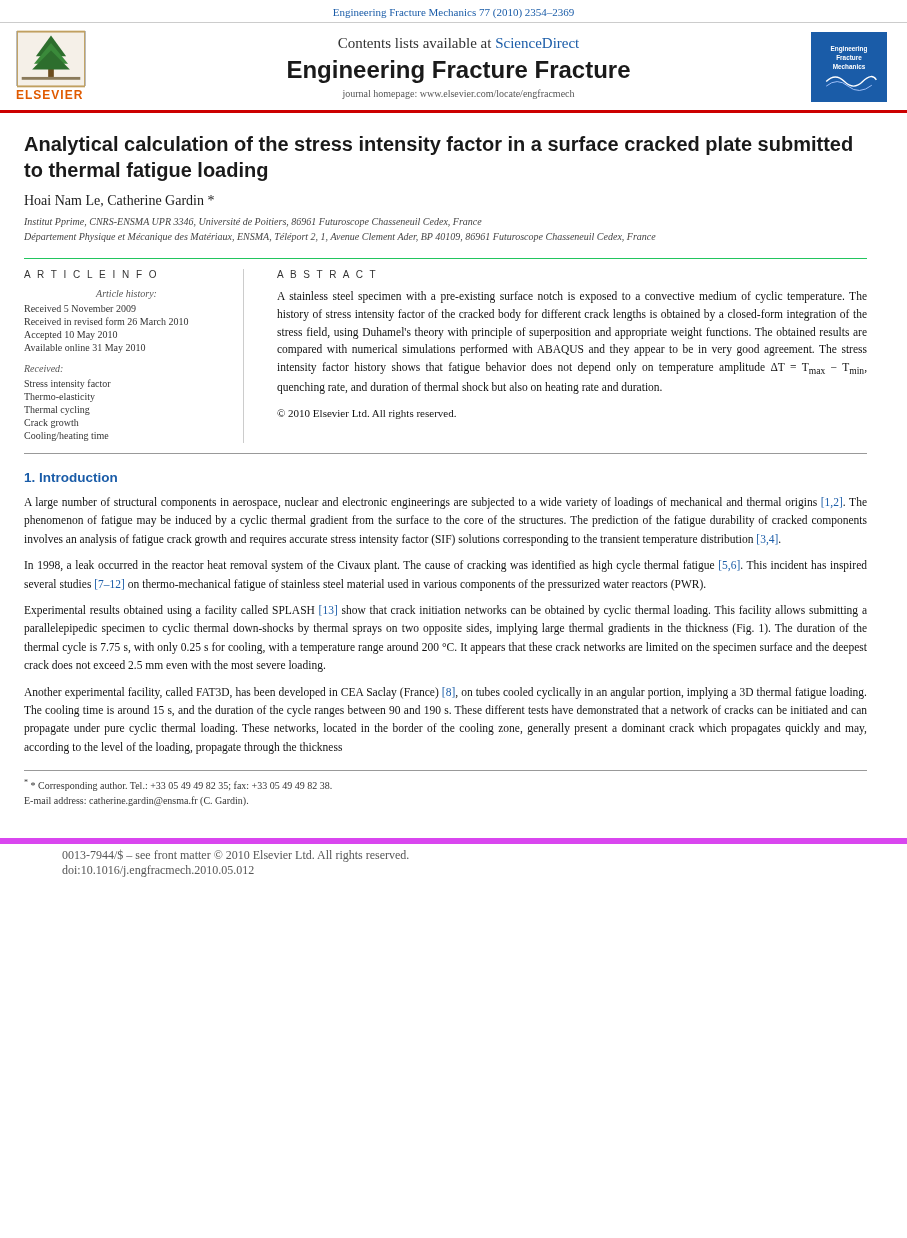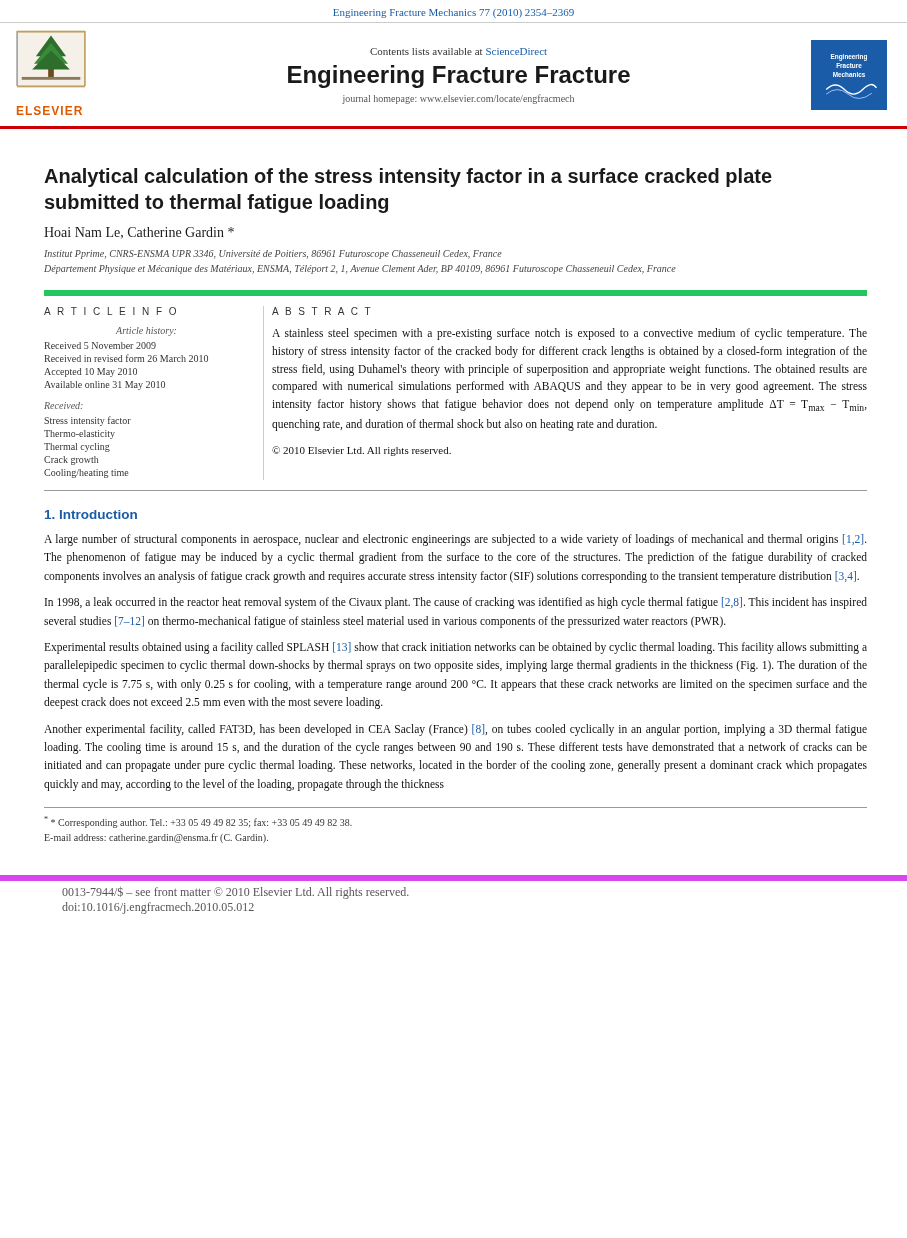--- a/index.html
+++ b/index.html
@@ -31,21 +31,21 @@
     }
     .journal-header .logo-left {
       width: 90px;
       flex-shrink: 0;
     }
     .journal-header .center-block {
       flex: 1;
       text-align: center;
     }
     .journal-header .center-block .contents-line {
-      font-size: 11px;
+      font-size: 15px;
       color: #333;
       margin-bottom: 4px;
     }
     .journal-header .center-block .contents-line span {
       color: #1a5ca8;
     }
     .journal-header .center-block .journal-title {
       font-size: 24px;
       font-weight: bold;
       color: #1a1a1a;
@@ -60,21 +60,21 @@
       width: 80px;
       flex-shrink: 0;
       text-align: right;
     }
 
     
     .elsevier-logo {
       display: flex;
       flex-direction: column;
       align-items: flex-start;
-      gap: 18px;
+      gap: 2px;
     }
     .elsevier-logo .tree-img {
       width: 70px;
       height: 55px;
       background: #e8e8e8;
       border: 1px solid #bbb;
       display: flex;
       align-items: center;
       justify-content: center;
       font-size: 8px;
@@ -100,22 +100,21 @@
       flex-direction: column;
       align-items: center;
       justify-content: center;
       text-align: center;
       padding: 4px;
       line-height: 1.3;
     }
 
     
     .article-body {
-      padding: 18px 40px 20px 44px;
-      margin-top: 16px;
+      padding: 18px 40px 20px 24px;
     }
 
     
     .article-title {
       font-size: 20px;
       font-weight: bold;
       color: #1a1a1a;
       font-family: Arial, sans-serif;
       margin-bottom: 10px;
       line-height: 1.3;
@@ -133,22 +132,22 @@
       font-size: 10px;
       color: #444;
       font-style: italic;
       margin-bottom: 14px;
       line-height: 1.5;
     }
 
     
     .two-col {
       display: flex;
-      gap: 8px;
-      border-top: 6px solid #22c55e;
+      gap: 33px;
+      border-top: 1px solid #22c55e;
       border-bottom: 1px solid #999;
       padding: 10px 0;
       margin-bottom: 16px;
     }
     .article-info {
       width: 220px;
       flex-shrink: 0;
       border-right: 1px solid #ccc;
       padding-right: 14px;
     }
@@ -359,21 +358,21 @@
     <div class="section-header">
       <span>1.</span>
       <span>Introduction</span>
     </div>
 
     <div class="body-text">
       A large number of structural components in aerospace, nuclear and electronic engineerings are subjected to a wide variety of loadings of mechanical and thermal origins <span class="ref">[1,2]</span>. The phenomenon of fatigue may be induced by a cyclic thermal gradient from the surface to the core of the structures. The prediction of the fatigue durability of cracked components involves an analysis of fatigue crack growth and requires accurate stress intensity factor (SIF) solutions corresponding to the transient temperature distribution <span class="ref">[3,4]</span>.
     </div>
 
     <div class="body-text">
-      In 1998, a leak occurred in the reactor heat removal system of the Civaux plant. The cause of cracking was identified as high cycle thermal fatigue <span class="ref">[2,8]</span>. This incident has inspired several studies <span class="ref">[7–12]</span> on thermo-mechanical fatigue of stainless steel material used in various components of the pressurized water reactors (PWR).
+      In 1998, a leak occurred in the reactor heat removal system of the Civaux plant. The cause of cracking was identified as high cycle thermal fatigue <span class="ref">[5,6]</span>. This incident has inspired several studies <span class="ref">[7–12]</span> on thermo-mechanical fatigue of stainless steel material used in various components of the pressurized water reactors (PWR).
     </div>
 
     <div class="body-text">
       Experimental results obtained using a facility called SPLASH <span class="ref">[13]</span> show that crack initiation networks can be obtained by cyclic thermal loading. This facility allows submitting a parallelepipedic specimen to cyclic thermal down-shocks by thermal sprays on two opposite sides, implying large thermal gradients in the thickness (Fig. 1). The duration of the thermal cycle is 7.75 s, with only 0.25 s for cooling, with a temperature range around 200 °C. It appears that these crack networks are limited on the specimen surface and the deepest crack does not exceed 2.5 mm even with the most severe loading.
     </div>
 
     <div class="body-text">
       Another experimental facility, called FAT3D, has been developed in CEA Saclay (France) <span class="ref">[8]</span>, on tubes cooled cyclically in an angular portion, implying a 3D thermal fatigue loading. The cooling time is around 15 s, and the duration of the cycle ranges between 90 and 190 s. These different tests have demonstrated that a network of cracks can be initiated and can propagate under pure cyclic thermal loading. These networks, located in the border of the cooling zone, generally present a dominant crack which propagates quickly and may, according to the level of the loading, propagate through the thickness
     </div>
   </div>

